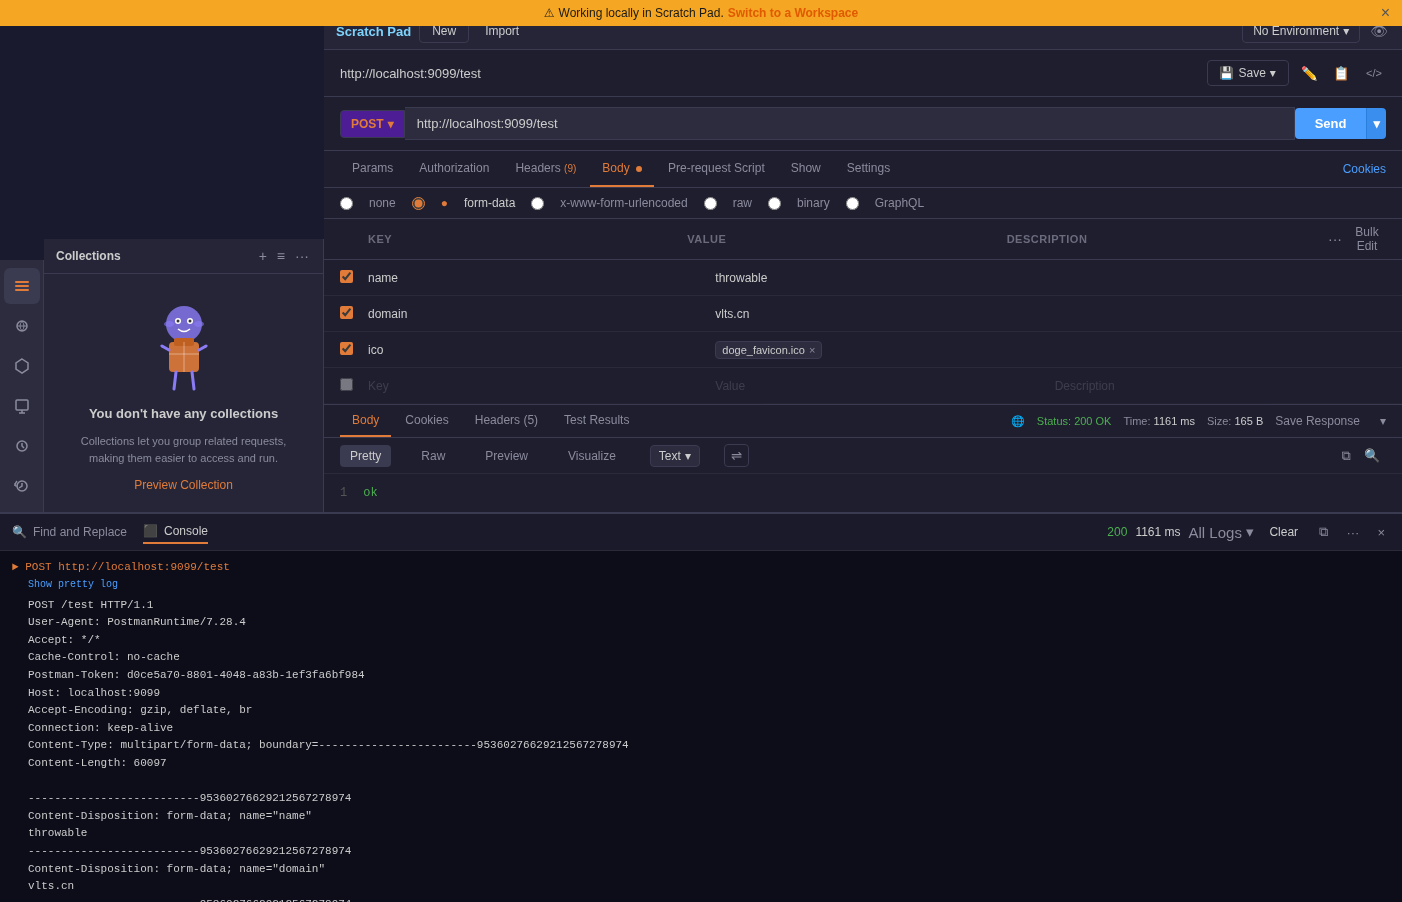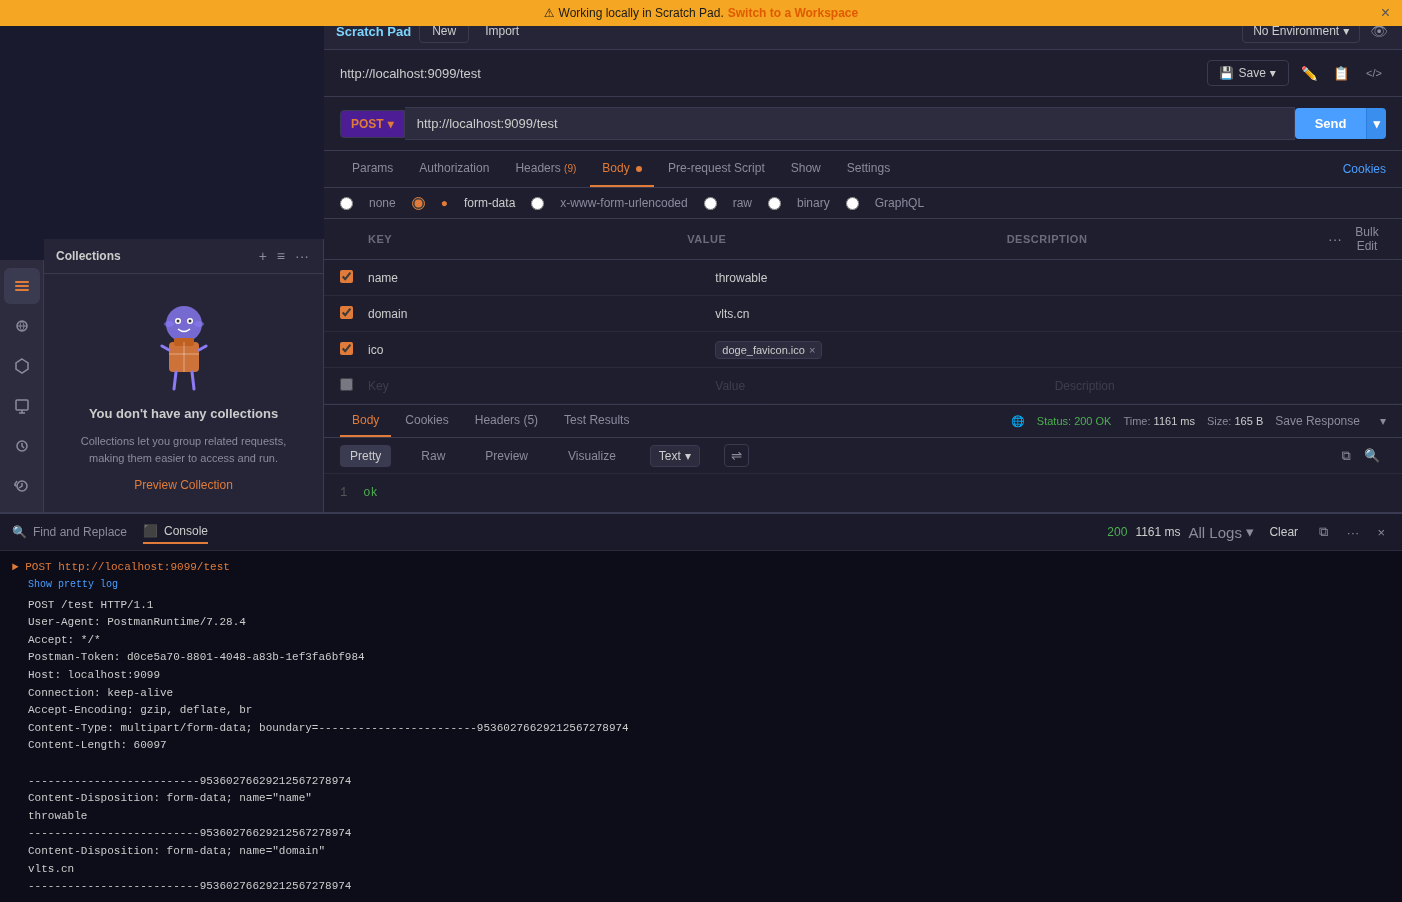--- a/index.html
+++ b/index.html
@@ -785,24 +785,25 @@
     </div>
     <div class="console-content">
       <div class="console-request-line">► POST http://localhost:9099/test</div>
       <div style="color:#8b8b9e; padding-left:16px; font-size:10px;">
         <span class="console-show-link">Show pretty log</span>
       </div>
       <div style="padding-left:16px; margin-top:4px;">
         <div>POST /test HTTP/1.1</div>
         <div>User-Agent: PostmanRuntime/7.28.4</div>
         <div>Accept: */*</div>
+        <div>Cache-Control: no-cache</div>
         <div>Postman-Token: d0ce5a70-8801-4048-a83b-1ef3fa6bf984</div>
         <div>Host: localhost:9099</div>
+        <div>Accept-Encoding: gzip, deflate, br</div>
         <div>Connection: keep-alive</div>
-        <div>Accept-Encoding: gzip, deflate, br</div>
         <div>Content-Type: multipart/form-data; boundary=------------------------95360276629212567278974</div>
         <div>Content-Length: 60097</div>
         <br>
         <div>--------------------------95360276629212567278974</div>
         <div>Content-Disposition: form-data; name="name"</div>
         <div>throwable</div>
         <div>--------------------------95360276629212567278974</div>
         <div>Content-Disposition: form-data; name="domain"</div>
         <div>vlts.cn</div>
         <div>--------------------------95360276629212567278974</div>

